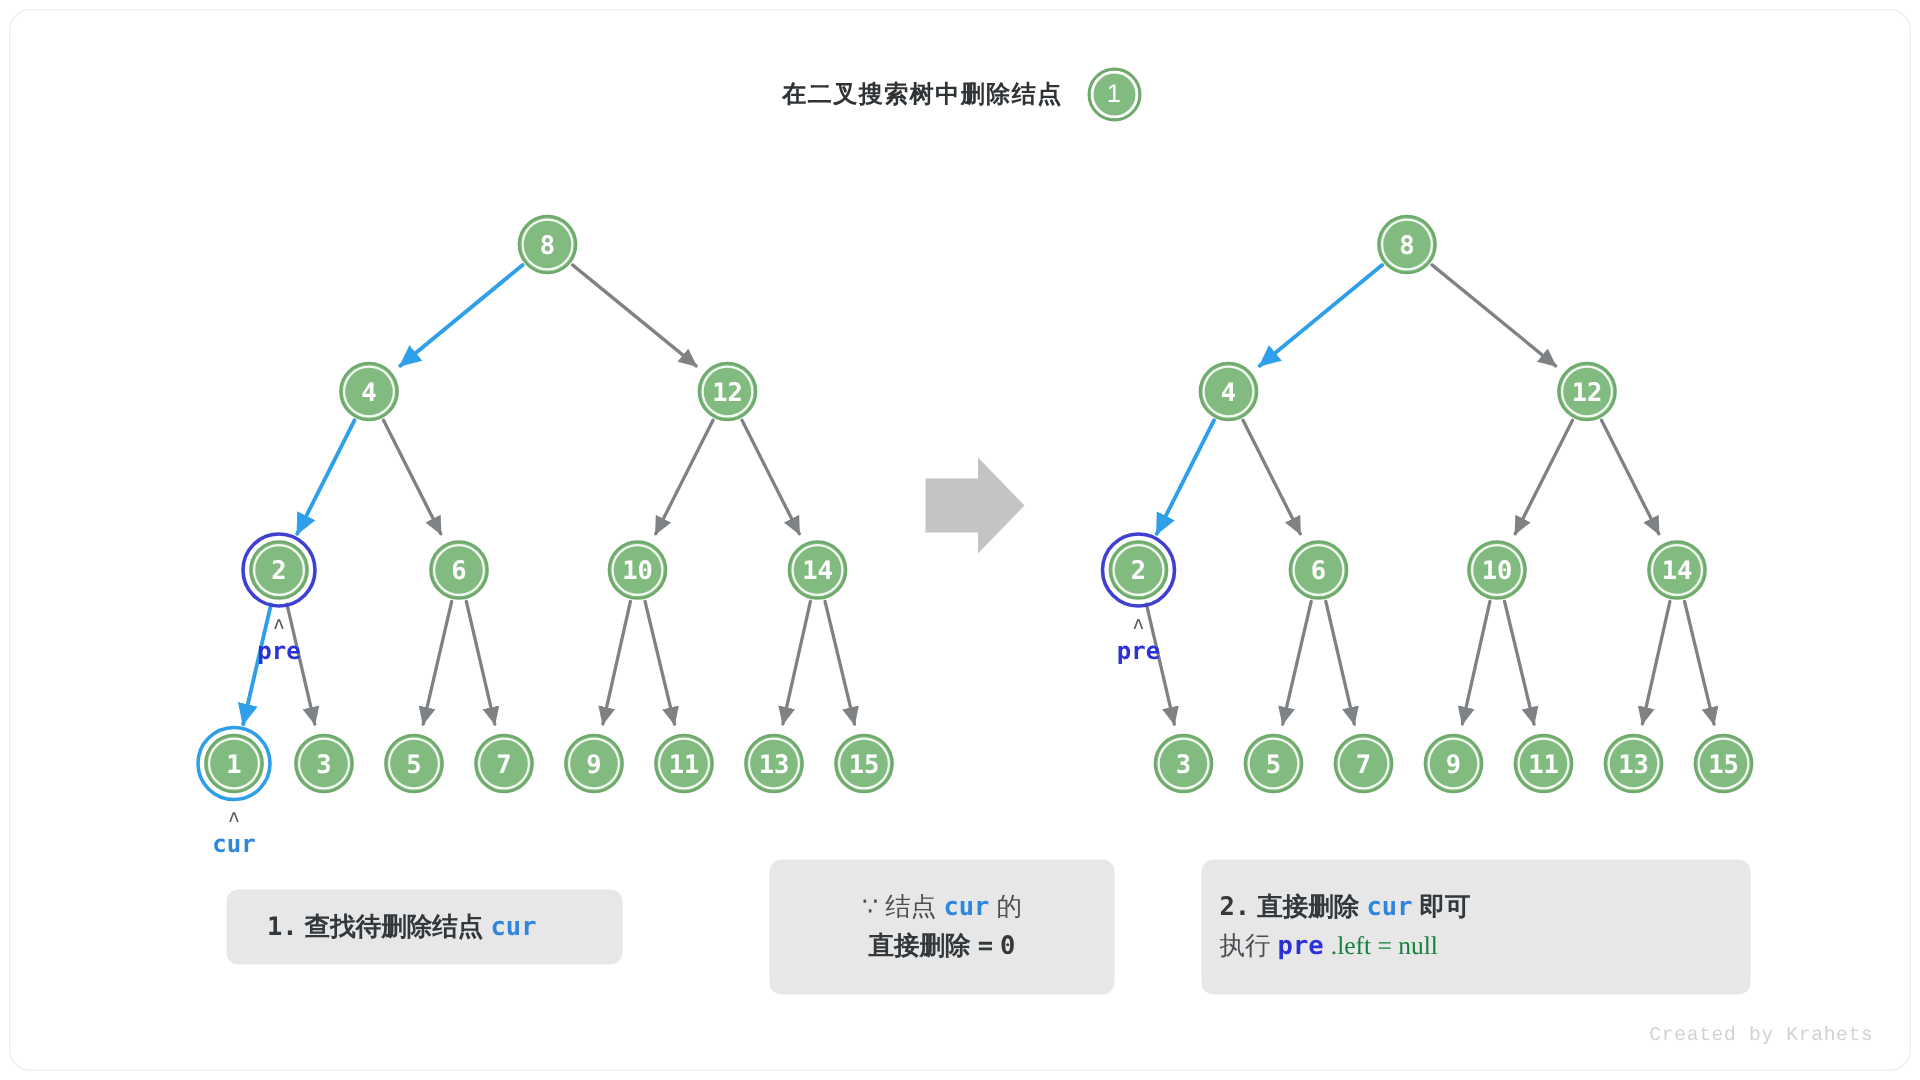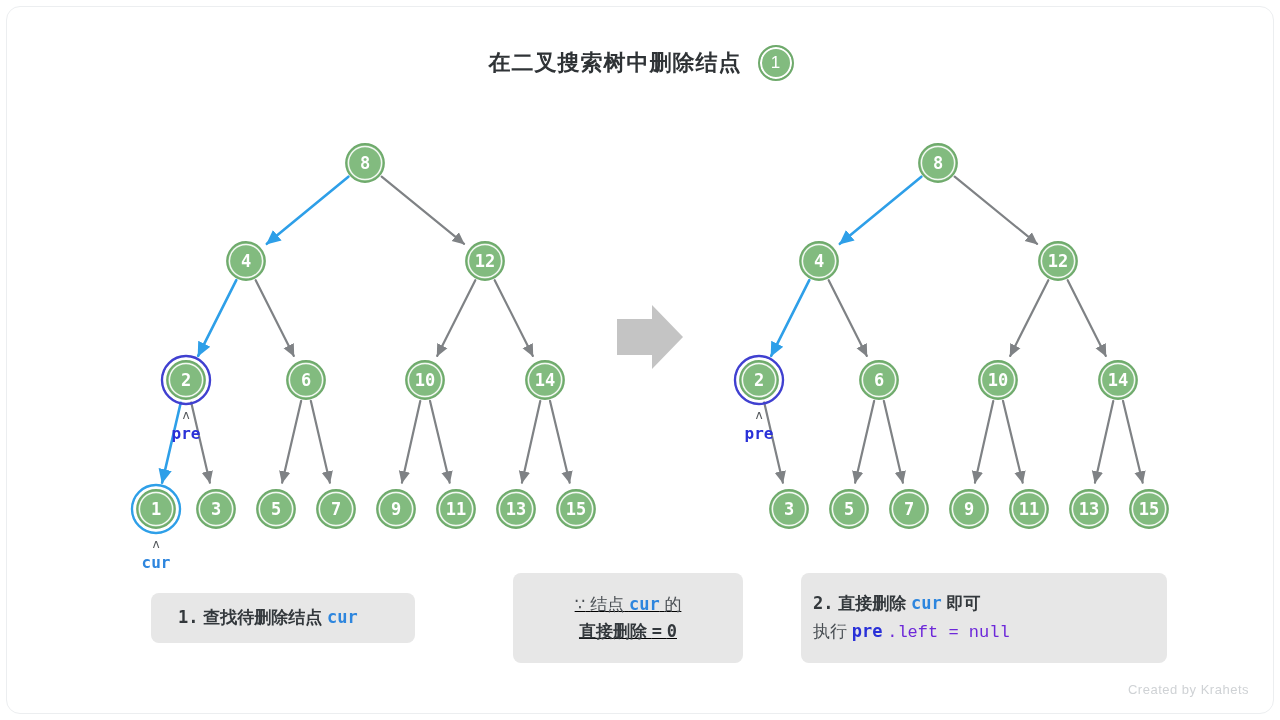--- a/index.html
+++ b/index.html
@@ -33,21 +33,21 @@
     left: 0;
     top: 33px;
     width: 1268px;
     height: 46px;
     display: flex;
     align-items: center;
     justify-content: center;
     gap: 16px;
   }
   .title-text {
-    font-size: 22px;
+    font-size: 16px;
     font-weight: bold;
     color: #2f3336;
     letter-spacing: 1px;
     white-space: nowrap;
   }
   .title-badge {
     width: 36px;
     height: 36px;
     border-radius: 50%;
     background: #82bb7f;
@@ -90,34 +90,34 @@
   }
   .cap-b { font-weight: bold; }
   .cap-n { font-weight: normal; color: #4a4f54; }
   .mono {
     font-family: "DejaVu Sans Mono", "Liberation Mono", monospace;
     font-weight: bold;
   }
   .cur-tok { color: #2e86de; }
   .pre-tok { color: #2a31d8; }
   .dim-tok {
-    color: #6d28d9;
-    font-family: Liberation Mono, monospace;
+    color: #15803d;
+    font-family: Liberation Serif, serif;
     font-weight: normal;
   }
 
   #cap-left  { left: 144px; top: 586px; width: 264px; height: 50px; padding-left: 27px; }
-  #cap-mid   { left: 506px; top: 566px; width: 230px; height: 90px; align-items: center; text-decoration: underline; }
+  #cap-mid   { left: 506px; top: 566px; width: 230px; height: 90px; align-items: center; }
   #cap-right { left: 794px; top: 566px; width: 366px; height: 90px; padding-left: 12px; }
 
   .footer {
     position: absolute;
     right: 24px;
     bottom: 16px;
-    font-family: Liberation Sans, sans-serif;
+    font-family: Liberation Mono, monospace;
     font-size: 13px;
     color: #cfd2d5;
     letter-spacing: 0.5px;
   }
 </style>
 </head>
 <body>
 
 <div class="card">
 

